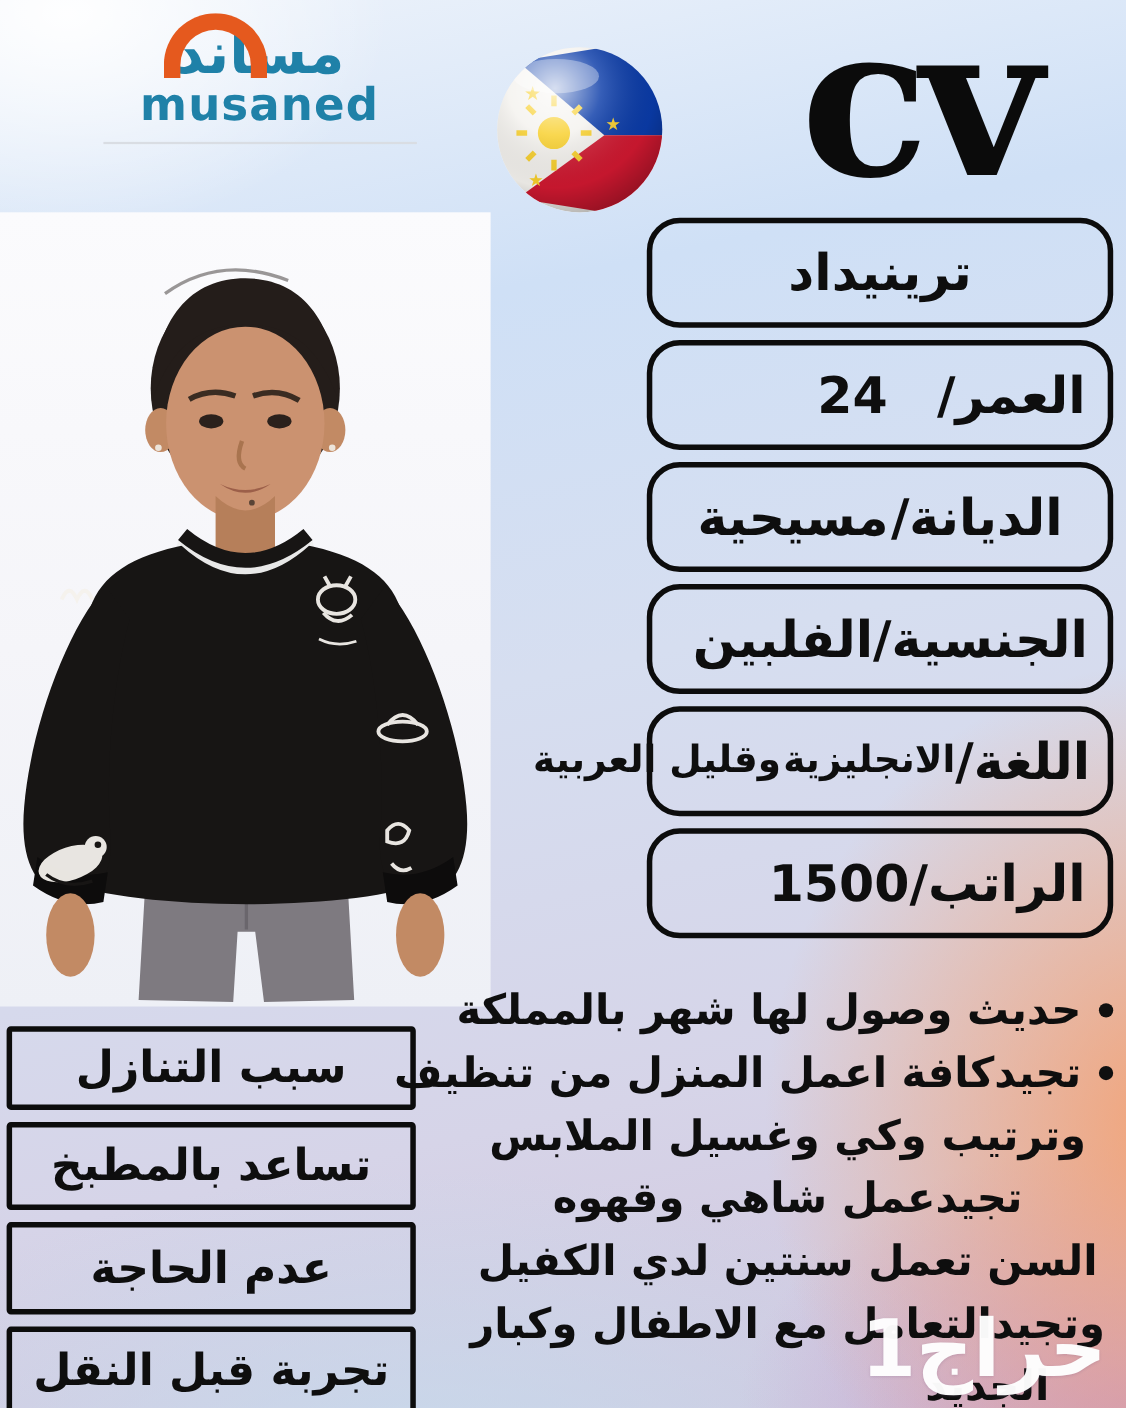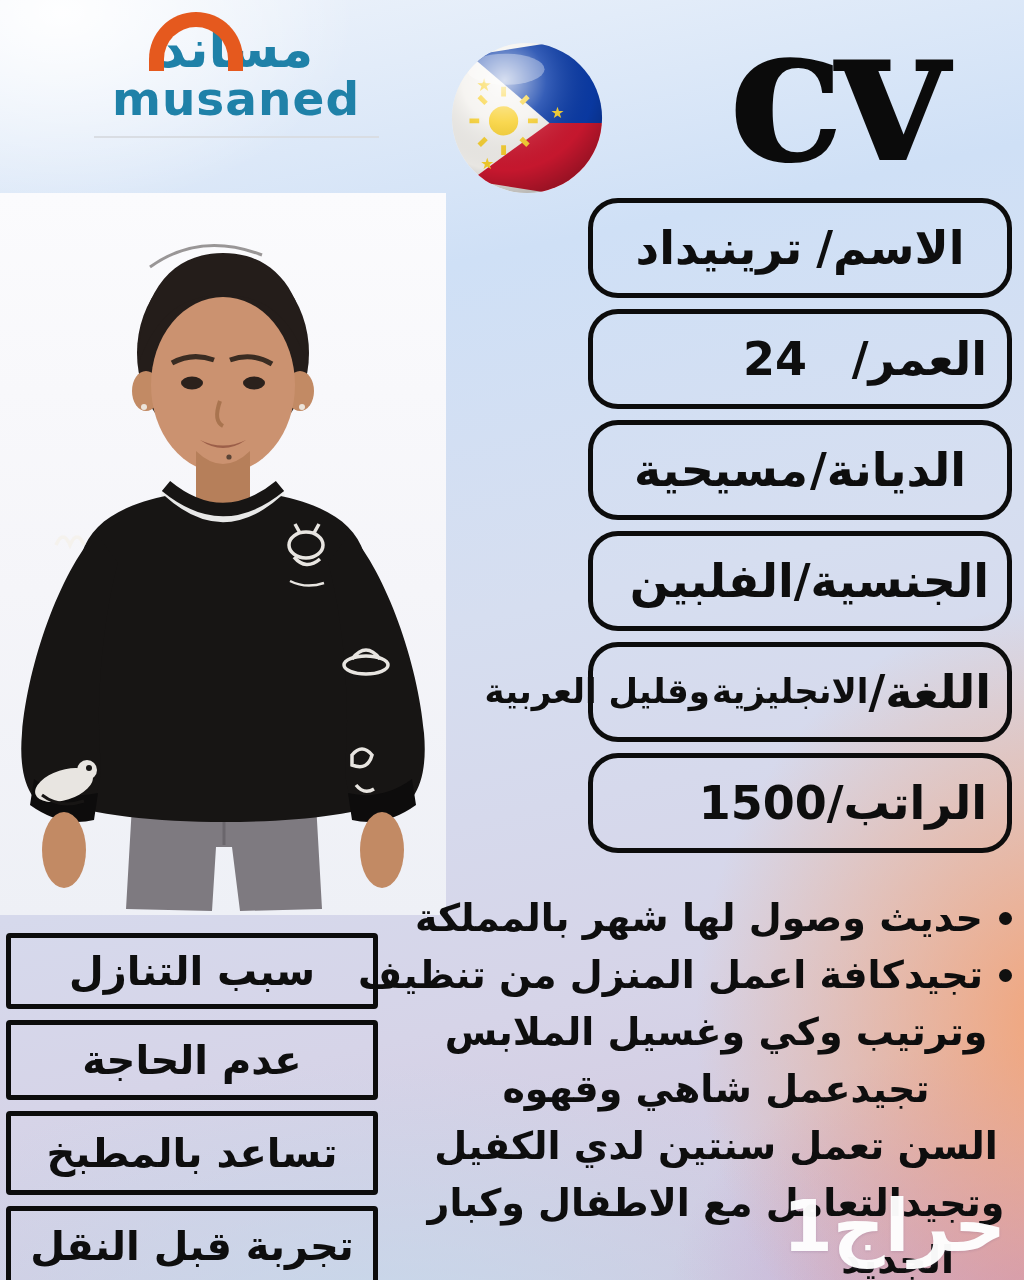--- a/index.html
+++ b/index.html
@@ -10,21 +10,21 @@
       radial-gradient(560px 640px at 104% 80%, rgba(245,160,110,.92), rgba(245,160,110,0) 66%),
       radial-gradient(520px 360px at 102% 101%, rgba(198,148,198,.85), rgba(198,148,198,0) 72%),
       radial-gradient(820px 420px at 38% 106%, rgba(196,221,238,.85), rgba(196,221,238,0) 70%),
       linear-gradient(168deg, #eff4fb 0%, #cfe0f6 24%, #d6def0 48%, #d6d4e8 75%, #d0c4dc 100%);
   }
   
   .logo{position:absolute; left:85px; top:12px; width:302px; text-align:center;}
   .logo .arc{position:absolute; left:64px; top:0px; width:64px; height:44px;
     border:15px solid #e5591e; border-bottom:none; border-radius:60px 60px 0 0;}
   .logo .ar{margin-top:10px; font-size:52px; line-height:1.05; font-weight:bold; color:#1f81a8;}
-  .logo .en{margin-top:-6px; font-size:47px; font-weight:bold; color:#1f81a8; letter-spacing:1px;}
+  .logo .en{margin-top:-6px; font-size:41px; font-weight:bold; color:#1f81a8; letter-spacing:1px;}
   .logo .divider{margin:10px auto 0; width:285px; height:2px; background:#d9dde3;}
   .flag{position:absolute; left:449px; top:40px; width:156px; height:156px;}
   .cv-title{position:absolute; left:648px; top:-14px; width:372px; height:212px;
     display:flex; align-items:center; justify-content:center;
     font-family:"DejaVu Serif", serif; font-weight:bold; font-size:192px; letter-spacing:-8px; color:#0b0b0b;}
   
   .photo{position:absolute; left:0; top:193px; width:446px; height:722px;
     background:linear-gradient(180deg,#fbfbfd 0%, #f5f5f9 55%, #eef0f6 100%);}
   
   .info-col{position:absolute; left:588px; top:198px; width:424px; display:flex; flex-direction:column; gap:11px;}
@@ -150,21 +150,20 @@
         <ellipse cx="64" cy="592" rx="30" ry="15" transform="rotate(-18 64 592)"></ellipse>
         <circle cx="87" cy="577" r="10"></circle>
       </g>
       <circle cx="89" cy="575" r="3" fill="#171514"></circle>
       <path d="M42,602 q18,14 42,6" stroke="#171514" stroke-width="3" fill="none"></path>
     </svg>
   </div>
 
   <div class="info-col" dir="rtl">
     <div class="ibox ib-name">
-      <span class="lbl">الاسم/</span>
       <span class="val">ترينيداد</span>
     </div>
     <div class="ibox ib-age">
       <span class="lbl">العمر/</span>
       <span class="val">24</span>
     </div>
     <div class="ibox ib-religion">
       <span class="lbl">الديانة/</span>
       <span class="val">مسيحية</span>
     </div>
@@ -209,25 +208,25 @@
     <div class="note tail">
       <span>الجديد</span>
     </div>
   </div>
 
   <div class="transfer-col" dir="rtl">
     <div class="tbox">
       <span>سبب التنازل</span>
     </div>
     <div class="tbox">
+      <span>تساعد بالمطبخ</span>
+    </div>
+    <div class="tbox">
       <span>عدم الحاجة</span>
     </div>
     <div class="tbox">
-      <span>تساعد بالمطبخ</span>
-    </div>
-    <div class="tbox">
       <span>تجربة قبل النقل</span>
     </div>
   </div>
 
   <div class="watermark" dir="rtl">حراج1</div>
 
 </div>
 
 </body></html>

